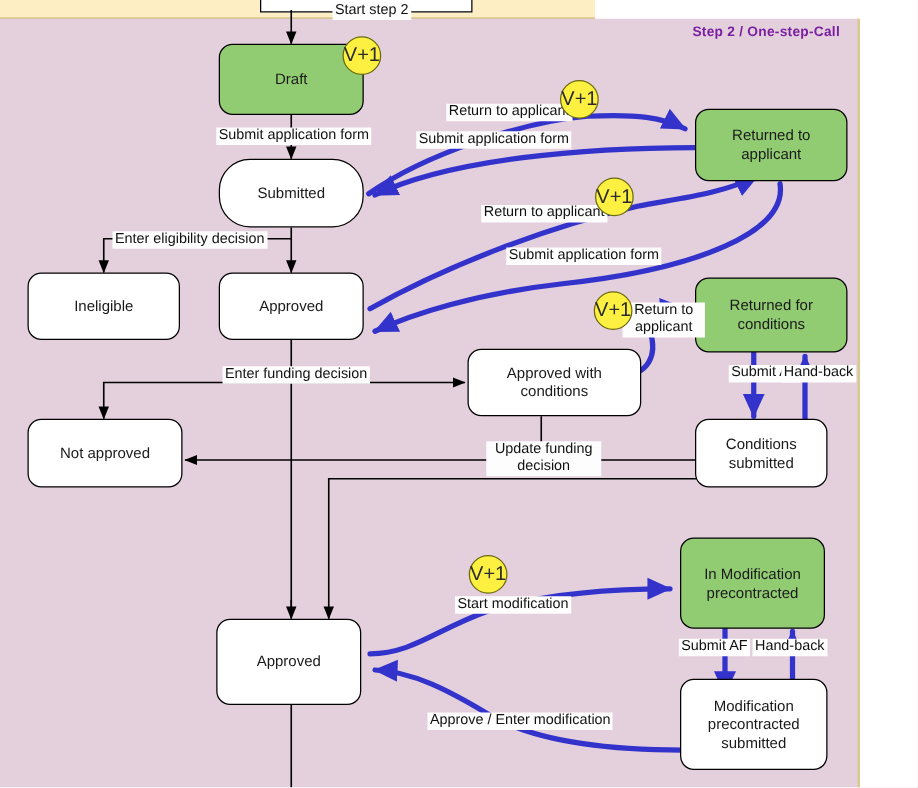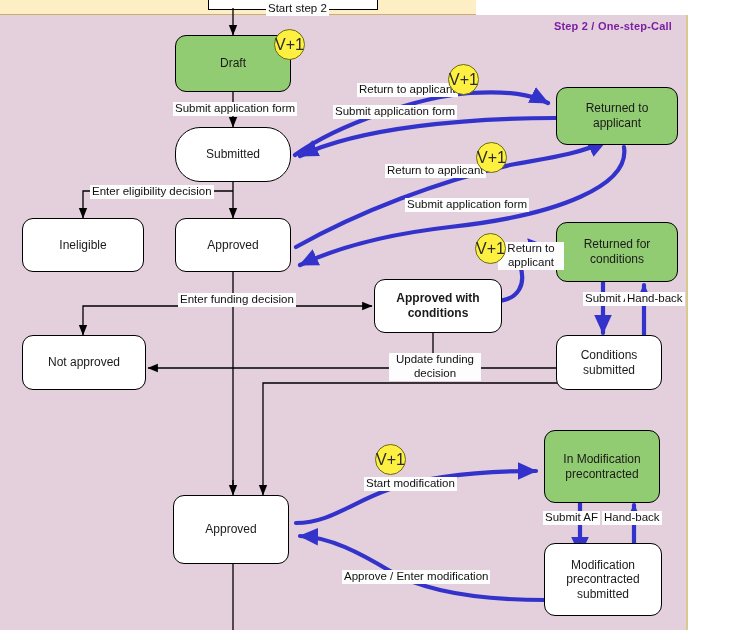--- a/index.html
+++ b/index.html
@@ -111,21 +111,21 @@
     <div class="node green" style="left:175px;top:20px;width:116px;height:57px;">Draft</div>
 
     <div class="node" style="left:175px;top:112px;width:116px;height:55px;border-radius:25px;">Submitted</div>
 
     <div class="node" style="left:22px;top:203px;width:122px;height:54px;">Ineligible</div>
 
     <div class="node" style="left:175px;top:203px;width:116px;height:54px;">Approved</div>
 
     <div class="node green" style="left:556px;top:72px;width:122px;height:58px;">Returned to applicant</div>
 
-    <div class="node" style="left:374px;top:264px;width:128px;height:54px;font-weight:bold;">Approved with conditions</div>
+    <div class="node" style="left:374px;top:264px;width:139px;height:54px;">Approved with conditions</div>
 
     <div class="node green" style="left:556px;top:207px;width:122px;height:60px;">Returned for conditions</div>
 
     <div class="node" style="left:22px;top:320px;width:124px;height:55px;">Not approved</div>
 
     <div class="node" style="left:556px;top:320px;width:106px;height:55px;">Conditions submitted</div>
 
     <div class="node" style="left:173px;top:480px;width:116px;height:69px;">Approved</div>
 
     <div class="node green" style="left:544px;top:415px;width:116px;height:73px;">In Modification precontracted</div>

